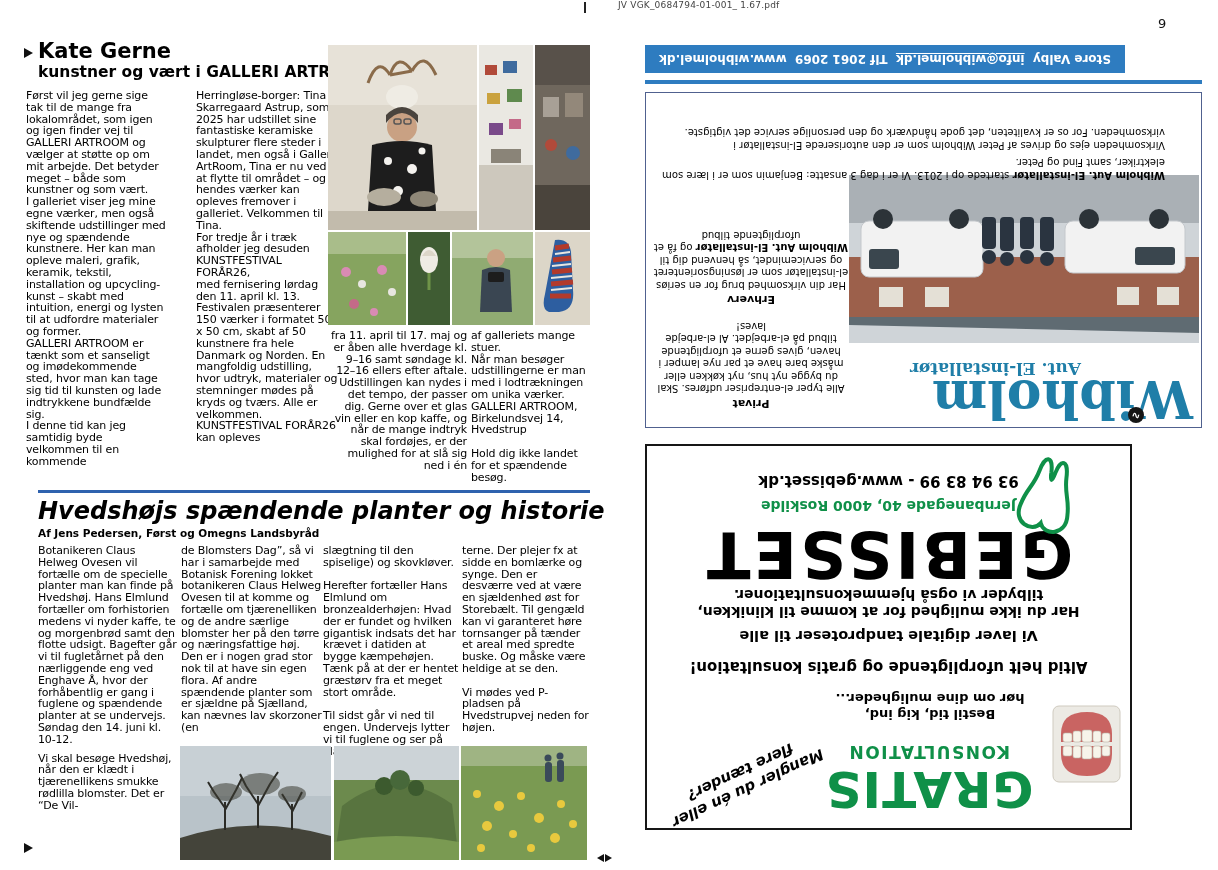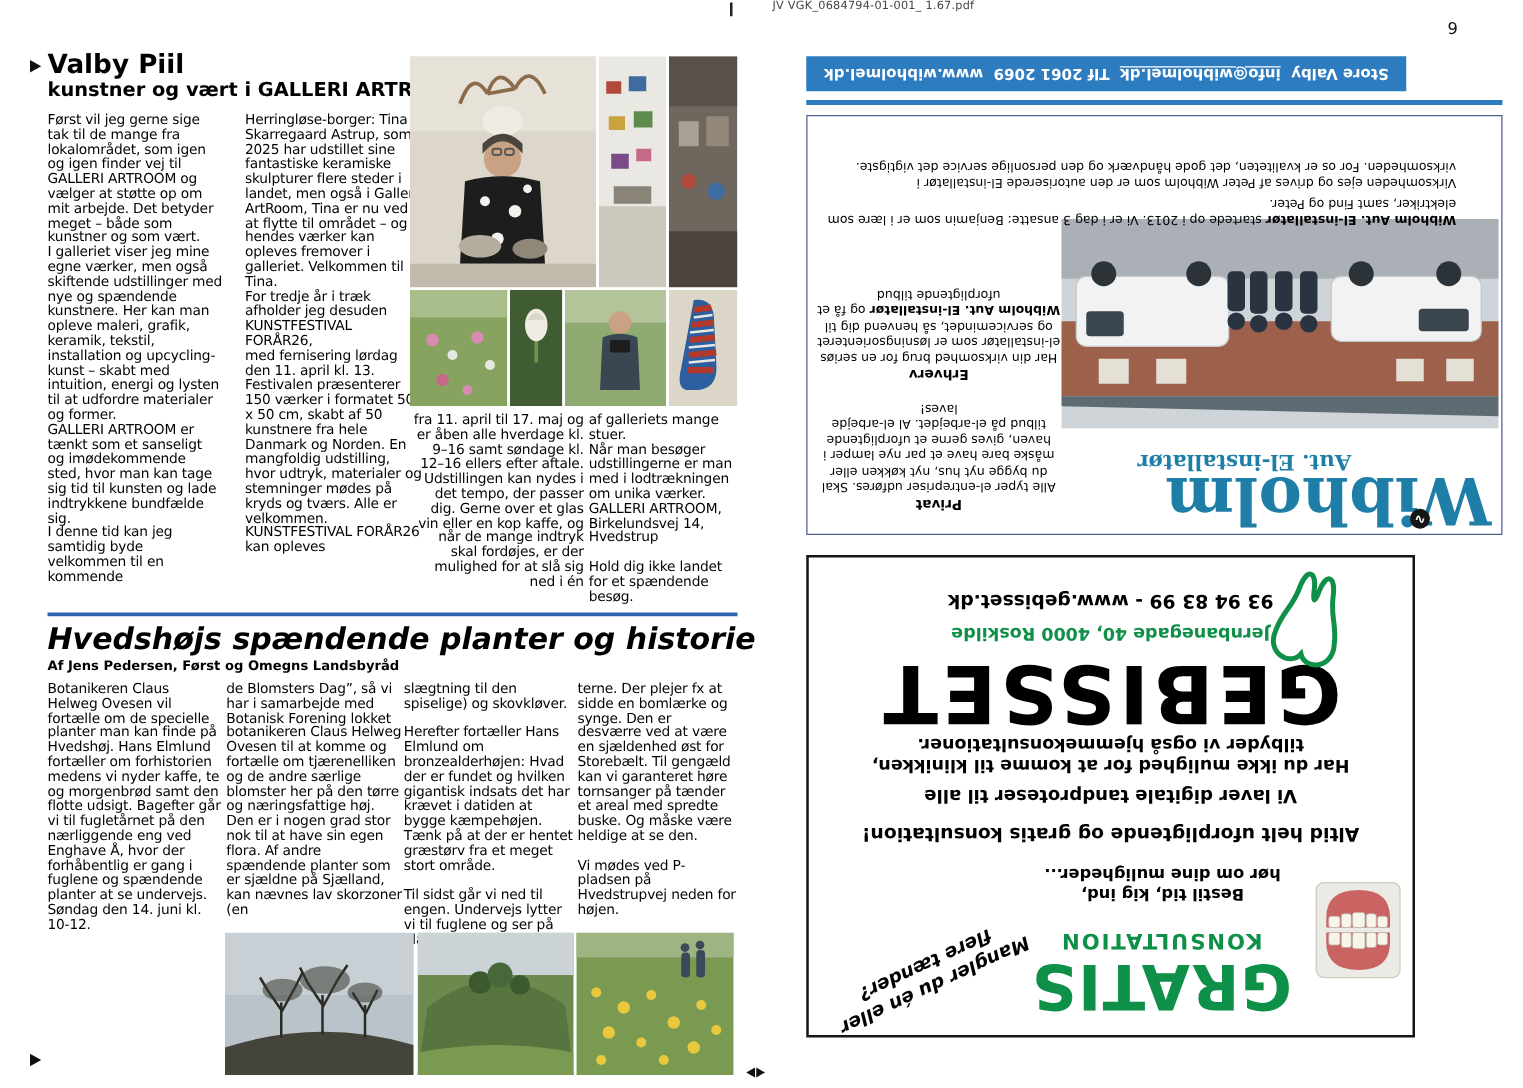--- a/index.html
+++ b/index.html
@@ -80,24 +80,24 @@
   <div class="abs pageno" style="left:1158px; top:16px;">9</div>
   <div class="abs tri-r" style="left:24px; top:48px;"></div>
   <div class="abs tri-r" style="left:24px; top:843px;"></div>
   <div class="abs bowtie" style="left:597px; top:854px;">
       <i class="a"></i>
       <i class="b"></i>
     </div>
 
   <div>
 
-    <div class="abs a1-title" style="left:38px; top:40px;">Valby Piil</div>
+    <div class="abs a1-title" style="left:38px; top:40px;">Kate Gerne</div>
     <div class="abs a1-sub" style="left:38px; top:63px;">kunstner og vært i GALLERI ARTROOM</div>
 
-    <div class="abs bodycol" style="left:38px; top:90px; width:140px;">Først vil jeg gerne sige tak til de mange fra lokalområdet, som igen og igen finder vej til
+    <div class="abs bodycol" style="left:26px; top:90px; width:140px;">Først vil jeg gerne sige tak til de mange fra lokalområdet, som igen og igen finder vej til
 GALLERI ARTROOM og vælger at støtte op om mit arbejde. Det betyder meget – både som kunstner og som vært.
 I galleriet viser jeg mine egne værker, men også skiftende udstillinger med nye og spændende kunstnere. Her kan man opleve maleri, grafik, keramik, tekstil, installation og upcycling-kunst – skabt med intuition, energi og lysten til at udfordre materialer og former.
 GALLERI ARTROOM er tænkt som et sanseligt og imødekommende sted, hvor man kan tage sig tid til kunsten og lade indtrykkene bundfælde sig.
 I denne tid kan jeg samtidig byde velkommen til en kommende</div>
     <div class="abs bodycol" style="left:176px; top:90px; width:143px;margin-left:20px;">Herringløse-borger: Tina Skarregaard Astrup, som i 2025 har udstillet sine fantastiske keramiske skulpturer flere steder i landet, men også i Galleri ArtRoom, Tina er nu ved at flytte til området – og hendes værker kan opleves fremover i galleriet. Velkommen til Tina.
 For tredje år i træk afholder jeg desuden KUNSTFESTIVAL FORÅR26,
 med fernisering lørdag den 11. april kl. 13.
 Festivalen præsenterer 150 værker i formatet 50 x 50 cm, skabt af 50 kunstnere fra hele Danmark og Norden. En mangfoldig udstilling, hvor udtryk, materialer og stemninger mødes på kryds og tværs. Alle er velkommen.
 KUNSTFESTIVAL FORÅR26 kan opleves</div>
     <div class="abs bodycol" style="left:330px; top:330px; width:137px;text-align:right;">fra 11. april til 17. maj og er åben alle hverdage kl. 9–16 samt søndage kl. 12–16 ellers efter aftale.
@@ -192,20 +192,21 @@
       </svg>
     </div>
 
     <div class="abs rule-blue" style="left:38px; top:490px; width:552px;"></div>
 
     <div class="abs a2-title" style="left:38px; top:497px;font-style:italic;">Hvedshøjs spændende planter og historie</div>
     <div class="abs byline" style="left:38px; top:527px;">Af Jens Pedersen, Først og Omegns Landsbyråd</div>
 
     <div class="abs" style="left:38px; top:545px; width:140px;">
       <div class="bodycol boldintro">Botanikeren Claus Helweg Ovesen vil fortælle om de specielle planter man kan finde på Hvedshøj. Hans Elmlund fortæller om forhistorien medens vi nyder kaffe, te og morgenbrød samt den flotte udsigt. Bagefter går vi til fugletårnet på den nærliggende eng ved Enghave Å, hvor der forhåbentlig er gang i fuglene og spændende planter at se undervejs. Søndag den 14. juni kl. 10-12.</div>
+      <div class="bodycol" style="margin-top:7px;">Vi skal besøge Hvedshøj, når den er klædt i tjærenellikens smukke rødlilla blomster. Det er “De Vil-</div>
     </div>
     <div class="abs bodycol" style="left:181px; top:545px; width:141px;">de Blomsters Dag”, så vi har i samarbejde med Botanisk Forening lokket botanikeren Claus Helweg Ovesen til at komme og fortælle om tjærenelliken og de andre særlige blomster her på den tørre og næringsfattige høj. Den er i nogen grad stor nok til at have sin egen flora. Af andre spændende planter som er sjældne på Sjælland, kan nævnes lav skorzoner (en</div>
     <div class="abs bodycol" style="left:323px; top:545px; width:136px;">slægtning til den spiselige) og skovkløver.
 
 Herefter fortæller Hans Elmlund om bronzealderhøjen: Hvad der er fundet og hvilken gigantisk indsats det har krævet i datiden at bygge kæmpehøjen. Tænk på at der er hentet græstørv fra et meget stort område.
 
 Til sidst går vi ned til engen. Undervejs lytter vi til fuglene og ser på plan-</div>
     <div class="abs bodycol" style="left:462px; top:545px; width:128px;">terne. Der plejer fx at sidde en bomlærke og synge. Den er desværre ved at være en sjældenhed øst for Storebælt. Til gengæld kan vi garanteret høre tornsanger på tænder et areal med spredte buske. Og måske være heldige at se den.
 
 Vi mødes ved P-pladsen på Hvedstrupvej neden for højen.</div>

